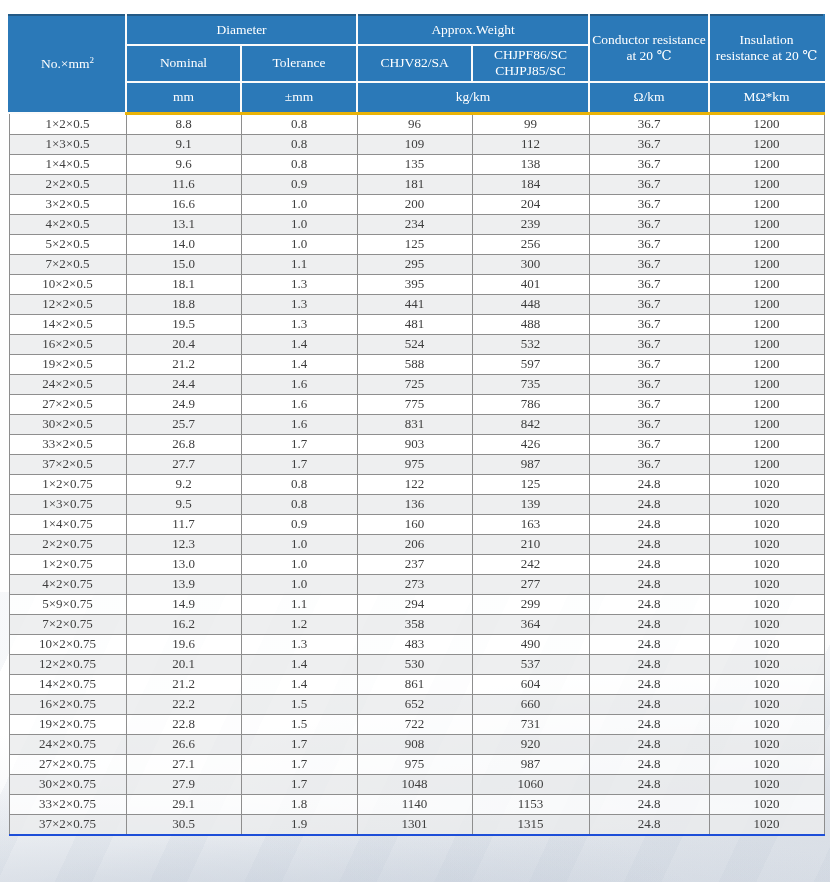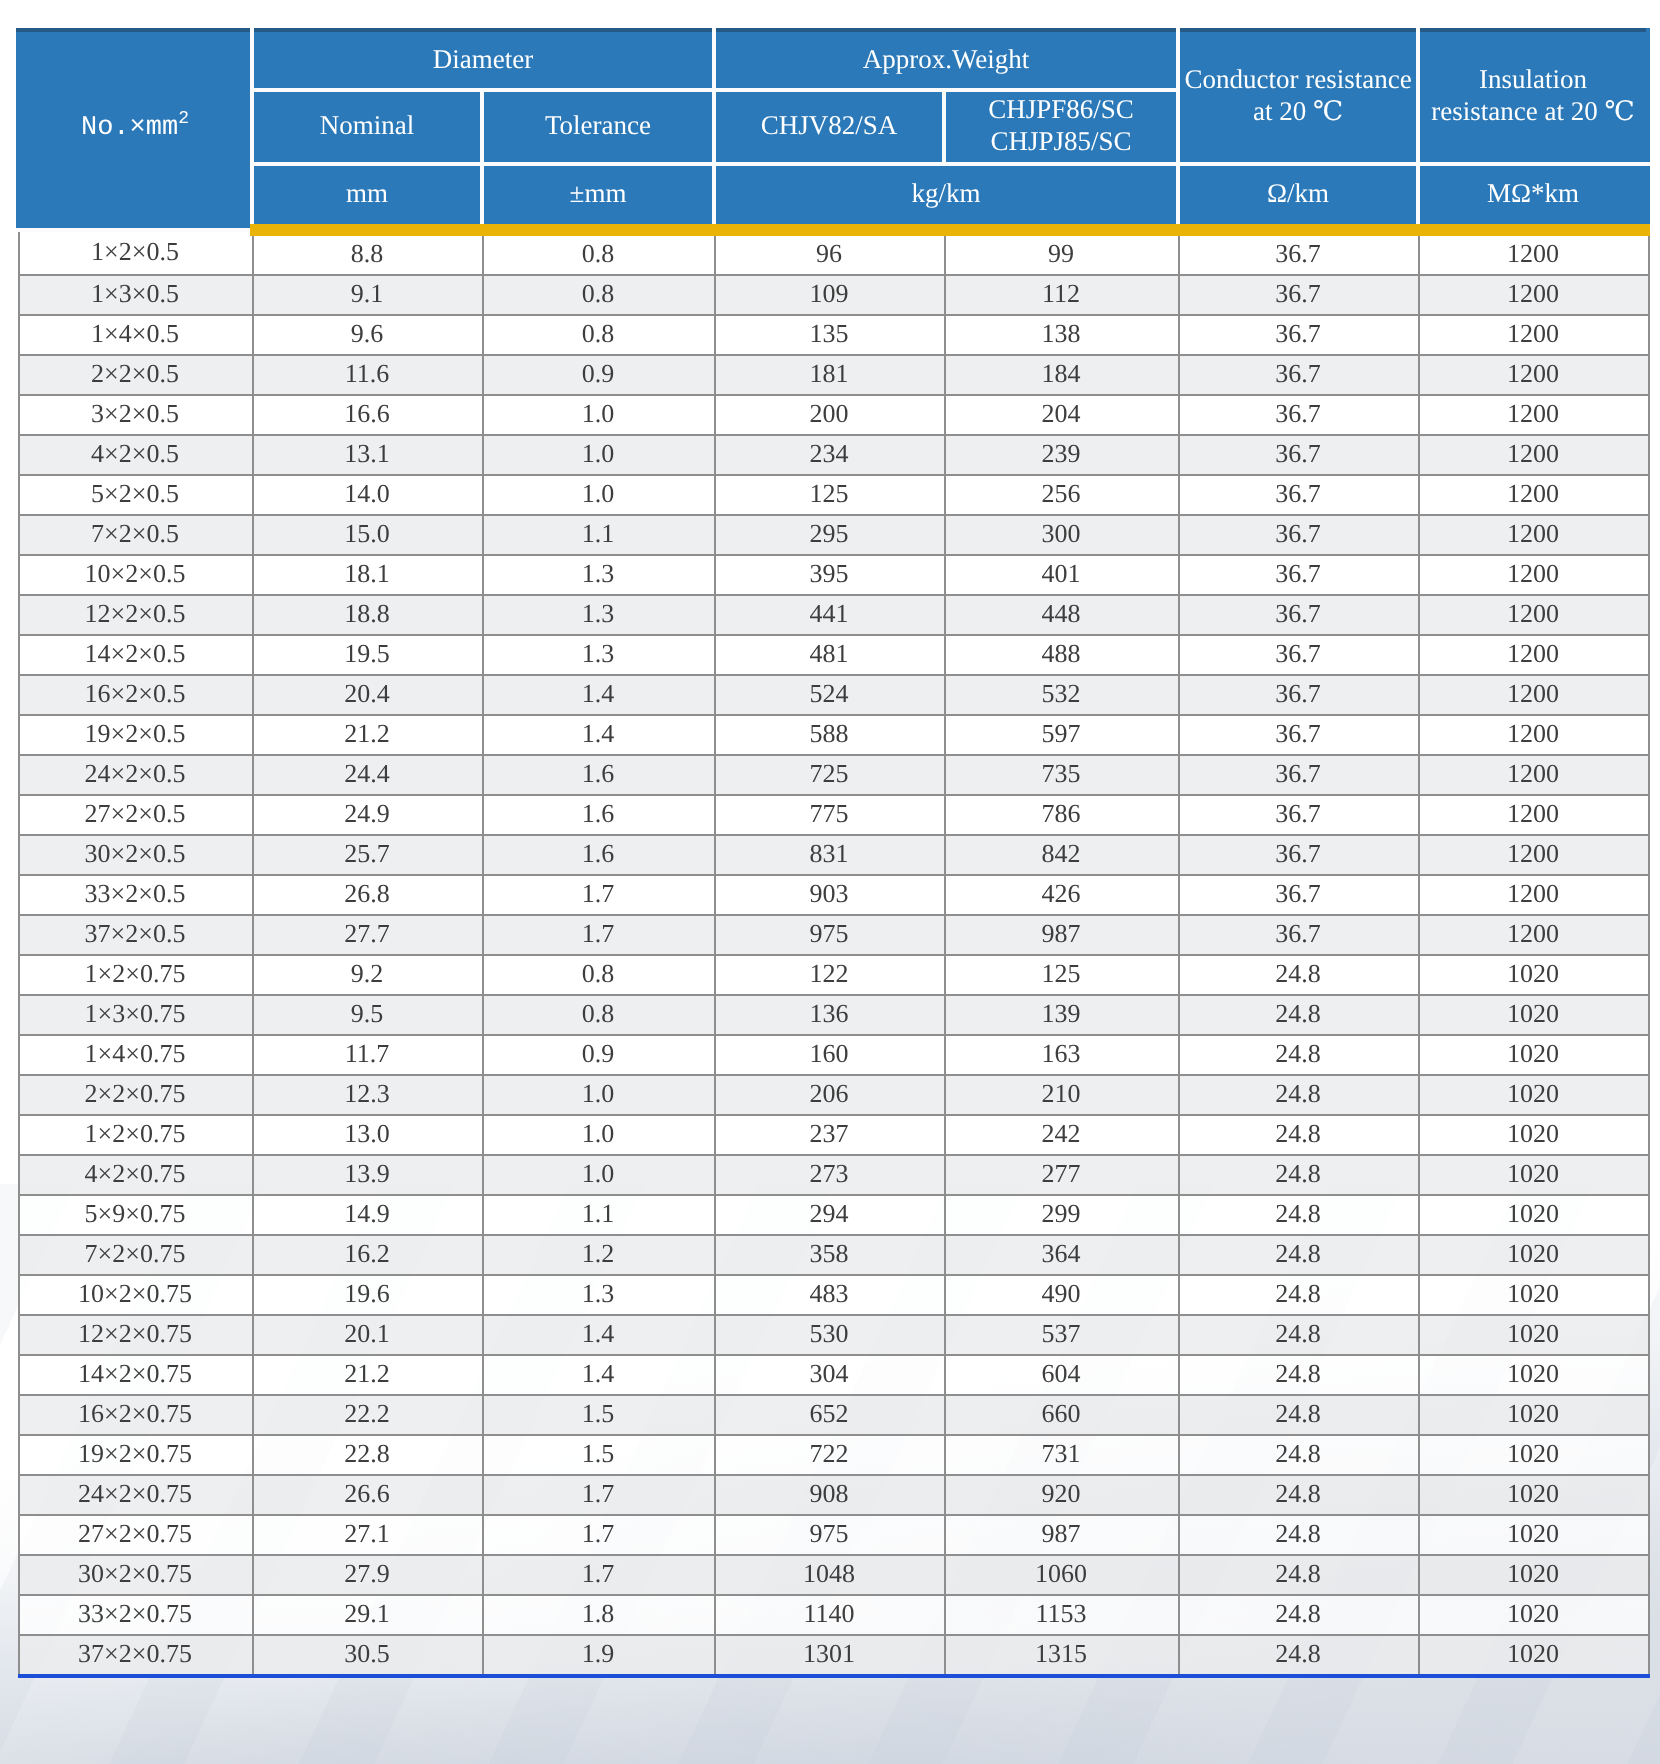--- a/index.html
+++ b/index.html
@@ -49,23 +49,23 @@
     line-height: 1.22;
     text-align: center;
     vertical-align: middle;
     border: 2px solid #fbfbfb;
     padding: 1px 2px;
   }
   thead tr.hrow-1 th { height: 26px; }
   thead tr.hrow-2 th { height: 32px; }
   thead tr.hrow-3 th { height: 27px; }
   thead th.top-edge    { border-top: 2px solid #245a85; }
-  thead th.left-edge   { border-left: 2px solid #2b79b8; font-family: Liberation Mono, monospace; }
+  thead th.left-edge   { border-left: 2px solid #2b79b8; }
   thead th.right-edge  { border-right: 2px solid #2b79b8; }
-  thead th.bottom-edge { border-bottom: 6px solid #eab308; }
+  thead th.bottom-edge { border-bottom: 3px solid #eab308; }
   thead th sup { font-size: 9px; vertical-align: super; line-height: 0; }
 
   
   tbody td {
     height: 19px;
     text-align: center;
     vertical-align: middle;
     font-size: 13px;
     color: #3d3d3d;
     border: 1px solid #8e8e8e;
@@ -367,21 +367,21 @@
         <td>1.4</td>
         <td>530</td>
         <td>537</td>
         <td>24.8</td>
         <td>1020</td>
       </tr>
       <tr>
         <td>14×2×0.75</td>
         <td>21.2</td>
         <td>1.4</td>
-        <td>304</td>
+        <td>861</td>
         <td>604</td>
         <td>24.8</td>
         <td>1020</td>
       </tr>
       <tr>
         <td>16×2×0.75</td>
         <td>22.2</td>
         <td>1.5</td>
         <td>652</td>
         <td>660</td>

